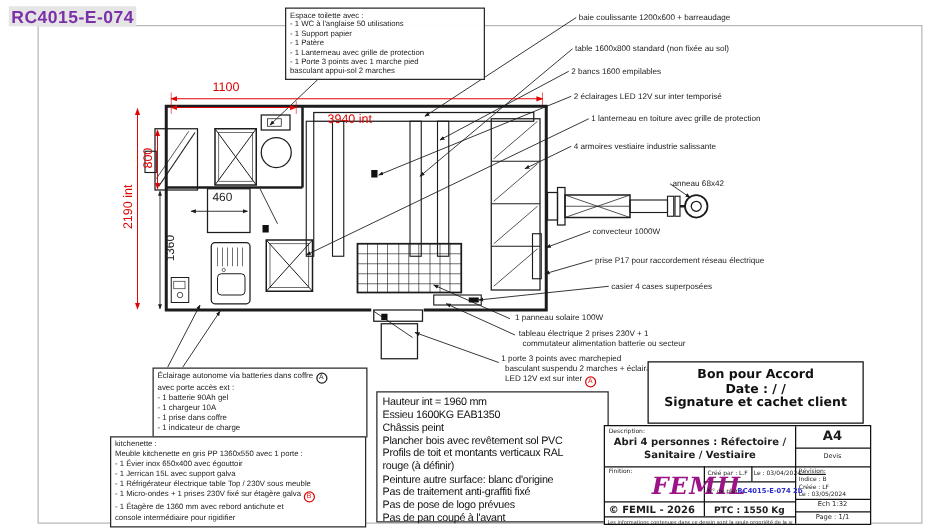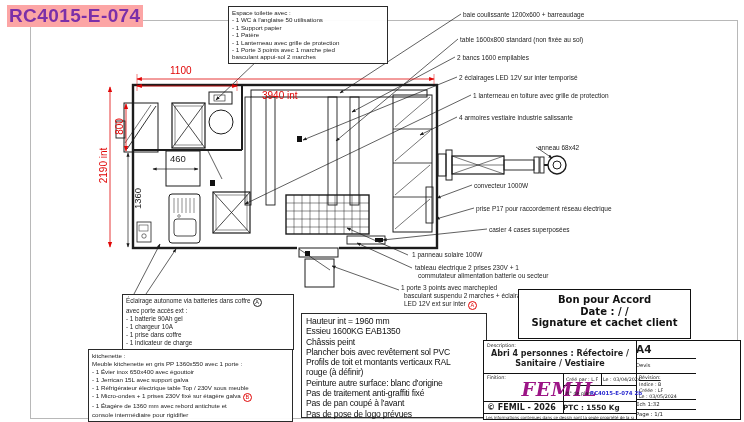--- a/index.html
+++ b/index.html
@@ -1,47 +1,47 @@
 <!DOCTYPE html>
 <html style="--purple: #7b2fa8; --magenta: #9c1486; --red: #e00505; --blue: #2b2bd0;"><head>
 <meta charset="utf-8">
 <style>
   :root{ --purple:#7b2fa8; --magenta:#9c1486; --red:#e00505; --blue:#2b2bd0; }
   html,body{margin:0;padding:0;background:#fff;}
   body{width:744px;height:422px;position:relative;overflow:hidden;
        font-family:"Liberation Sans",sans-serif;color:#1c1c1c;}
   .abs{position:absolute;}
   .frame{border:1px solid #b8b8b8;}
-  .ref{color:var(--purple);font-weight:bold;font-size:19px;letter-spacing:.4px;background:#fca5a5;padding:0 2px;}
+  .ref{color:var(--purple);font-weight:bold;font-size:14px;letter-spacing:.4px;background:#e5e5e5;padding:0 2px;}
   svg{position:absolute;left:0;top:0;}
   .note{border:1px solid #2a2a2a;background:rgba(255,255,255,.96);padding:2px 3px;color:#1c1c1c;}
   .note .ln{display:block;white-space:nowrap;}
   .toilette{font-size:6.2px;line-height:7.4px;}
   .eclairage{font-size:6.3px;line-height:8px;}
   .kitch{font-size:6.2px;line-height:8.1px;}
   .spec{font-size:8.6px;line-height:10.3px;letter-spacing:-.2px;background:#fff;border:1px solid #2a2a2a;padding:2px 4px;color:#111;}
   .spec .ln{display:block;white-space:nowrap;}
   .callout{font-size:6.5px;white-space:nowrap;color:#1c1c1c;line-height:7.8px;}
   .dimtxt{color:var(--red);font-size:10px;white-space:nowrap;}
   .dimtxt.black{color:#1c1c1c;}
   .rot{transform:rotate(-90deg);transform-origin:center center;text-align:center;}
   .cmark{display:inline-block;width:7px;height:7px;border:1px solid #222;border-radius:50%;
          font-size:5.5px;line-height:7px;text-align:center;color:#222;vertical-align:-1px;margin-left:2px;}
   .cmark.red{border-color:var(--red);color:var(--red);}
   .approval{border:1.6px solid #111;text-align:center;font-weight:bold;font-size:10px;line-height:11.5px;
             color:#111;font-family:"DejaVu Sans",sans-serif;background:#fff;}
-  .tb{border:1.6px solid #111;background:#fff;font-family:"DejaVu Sans",sans-serif;padding-left:44px;}
+  .tb{border:1.6px solid #111;background:#fff;font-family:"DejaVu Sans",sans-serif;}
   .tb .cell{position:absolute;white-space:nowrap;}
   .tb .gl{position:absolute;background:#111;}
   .tiny{font-size:4.8px;}
   .desc{font-weight:bold;font-size:8px;text-align:center;}
   .logo{color:var(--magenta);font-family:"DejaVu Serif",serif;font-weight:900;font-style:italic;
         font-size:19px;letter-spacing:1px;text-align:center;}
   .blue{color:var(--blue);}
-  .ctr{text-align:left;}
+  .ctr{text-align:center;}
 </style>
 </head>
 <body>
 
 <div class="abs frame" style="left:30px;top:20px;width:706px;height:397px;"></div>
 
 <div class="abs ref" style="left:7px;top:5px;">RC4015-E-074</div>
 
 <svg width="744" height="422" viewBox="0 0 744 422">
   <defs>
@@ -246,22 +246,22 @@
 
 <div class="abs spec" style="left:301px;top:313px;width:176px;height:99px;">
   <span class="ln">Hauteur int = 1960 mm</span>
   <span class="ln">Essieu 1600KG EAB1350</span>
   <span class="ln">Châssis peint</span>
   <span class="ln">Plancher bois avec revêtement sol PVC</span>
   <span class="ln">Profils de toit et montants verticaux RAL</span>
   <span class="ln">rouge (à définir)</span>
   <span class="ln">Peinture autre surface:  blanc d'origine</span>
   <span class="ln">Pas de traitement anti-graffiti fixé</span>
+  <span class="ln">Pas de  pose de logo prévues</span>
   <span class="ln">Pas de pan coupé à l'avant</span>
-  <span class="ln">Pas de  pose de logo prévues</span>
 </div>
 
 <div class="abs callout" style="left:463px;top:11px;">baie coulissante 1200x600 + barreaudage</div>
 <div class="abs callout" style="left:460px;top:36px;">table 1600x800 standard (non fixée au sol)</div>
 <div class="abs callout" style="left:457px;top:54px;">2 bancs 1600 empilables</div>
 <div class="abs callout" style="left:459px;top:74px;">2 éclairages LED 12V sur inter temporisé</div>
 <div class="abs callout" style="left:473px;top:92px;">1 lanterneau en toiture avec grille de protection</div>
 <div class="abs callout" style="left:459px;top:114px;">4 armoires vestiaire industrie salissante</div>
 <div class="abs callout" style="left:538px;top:144px;">anneau 68x42</div>
 <div class="abs callout" style="left:474px;top:182px;">convecteur 1000W</div>

